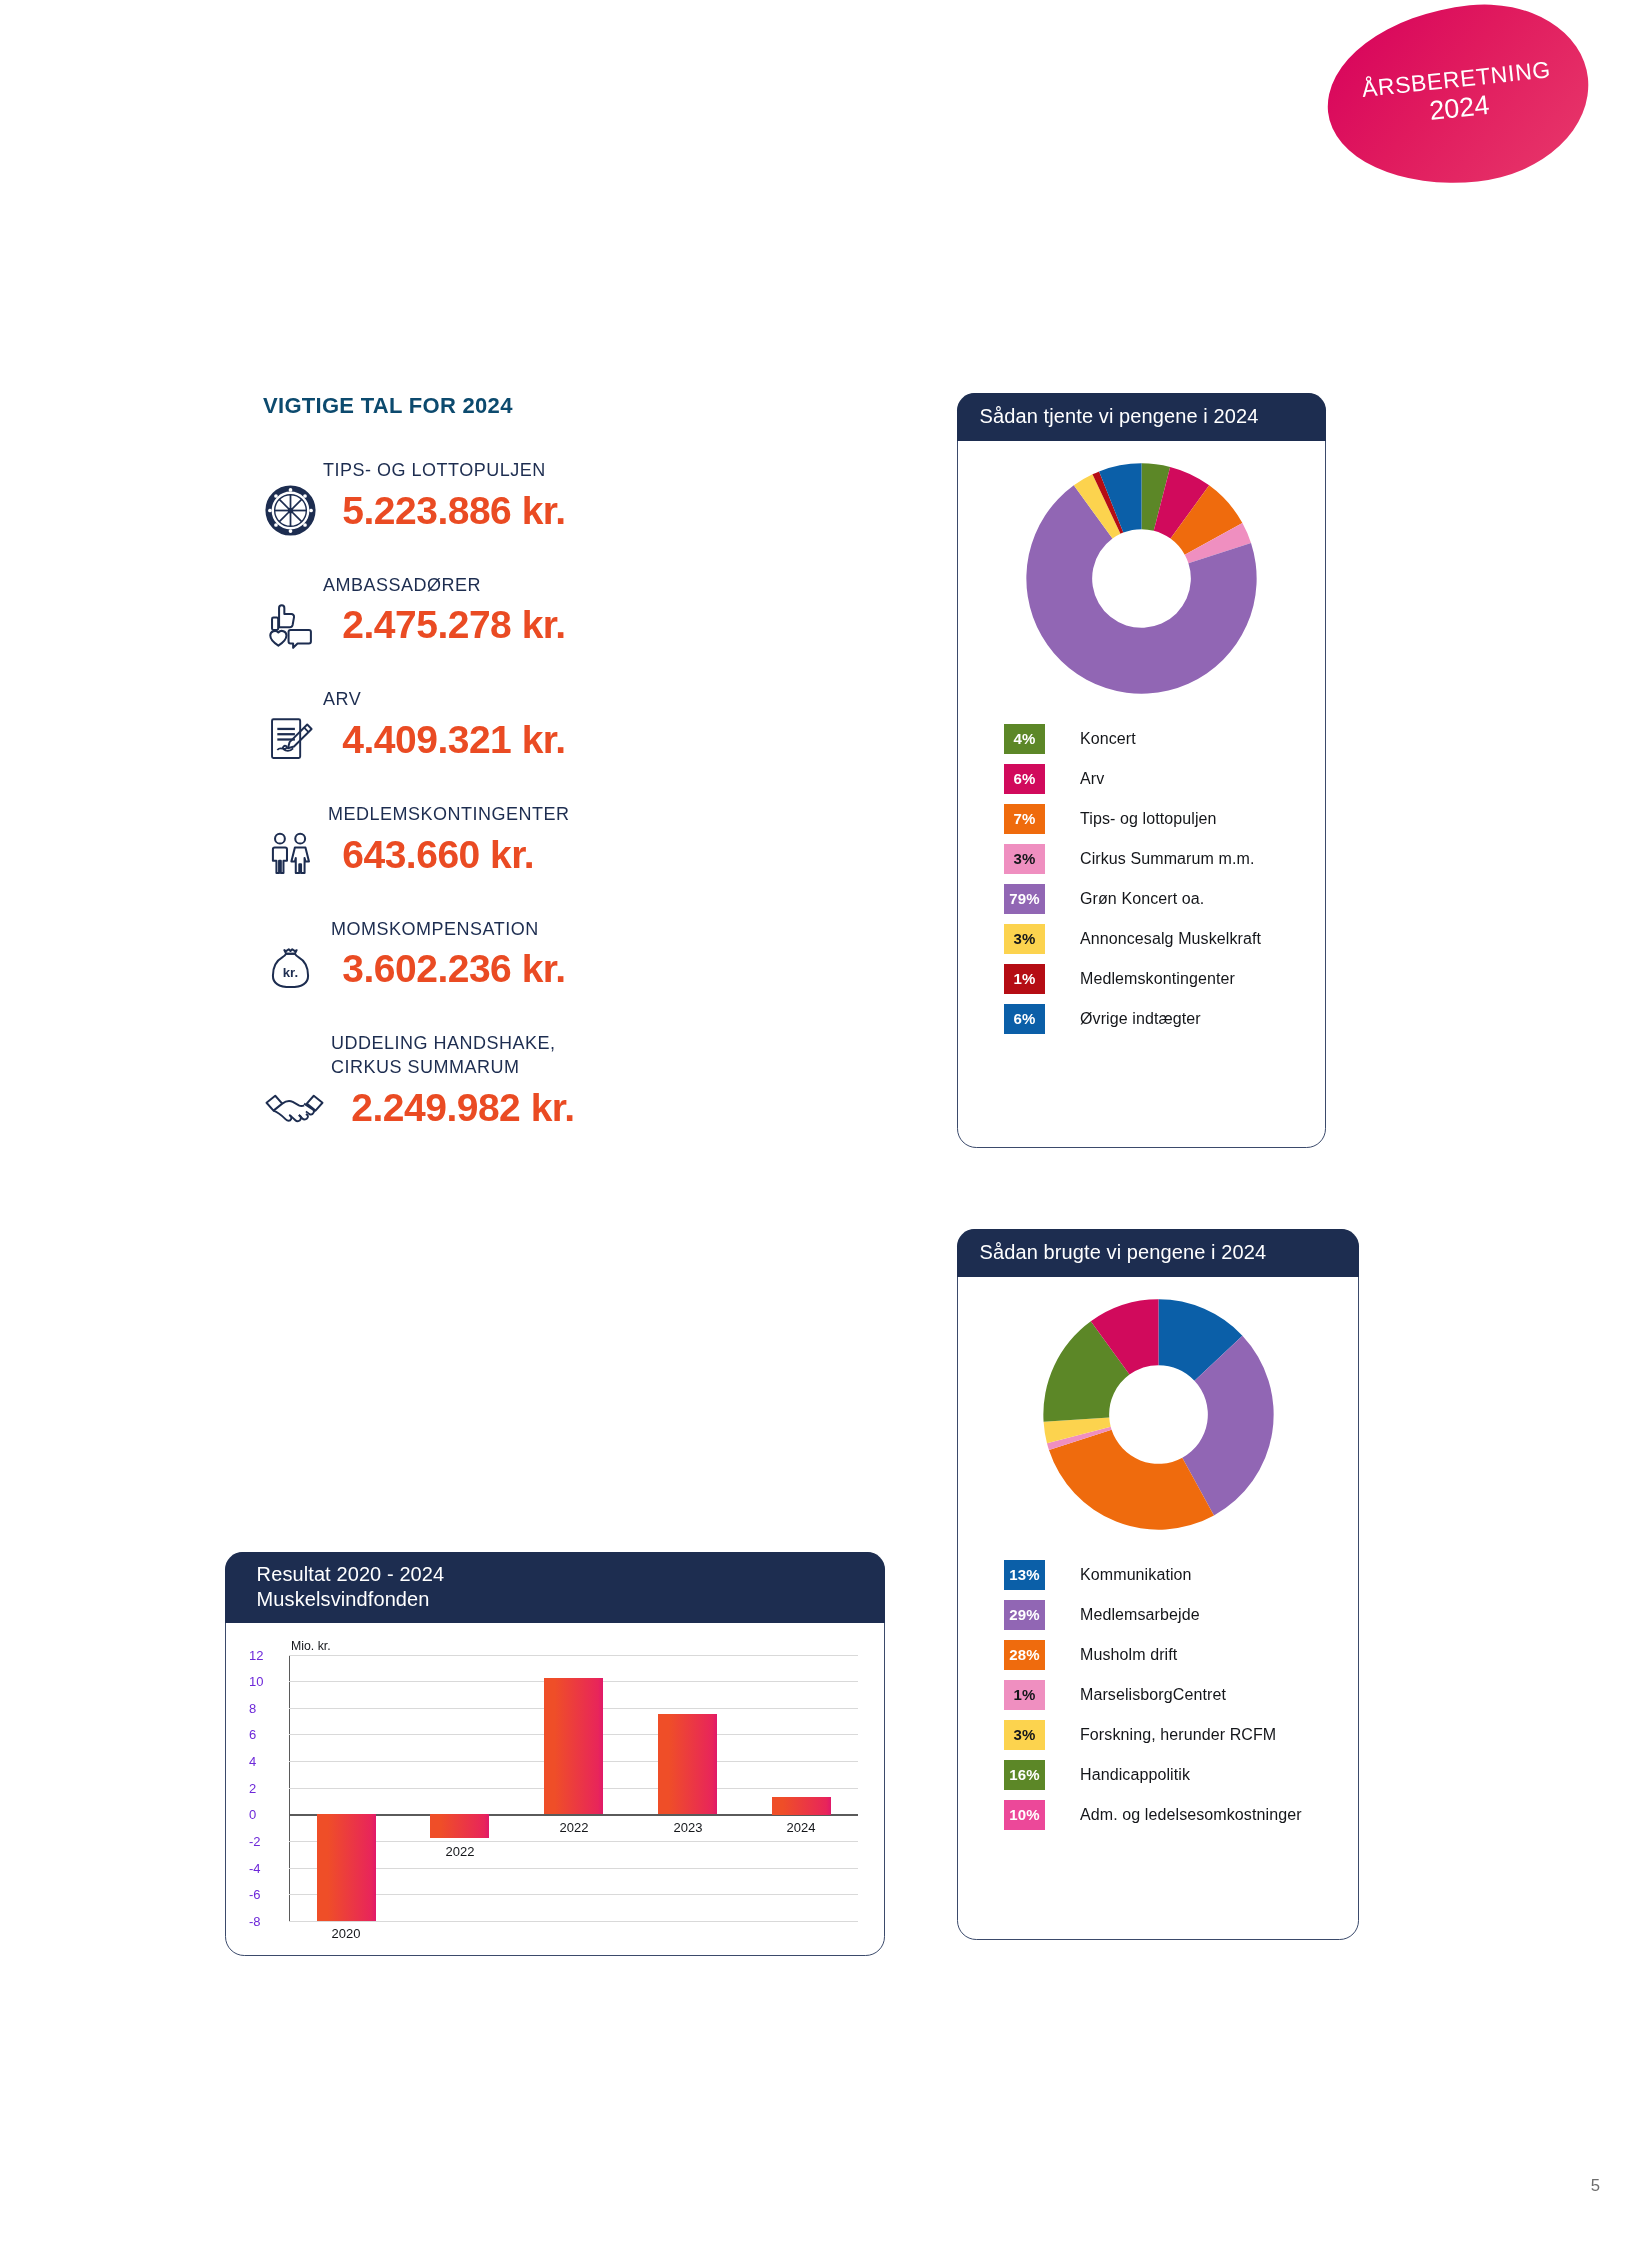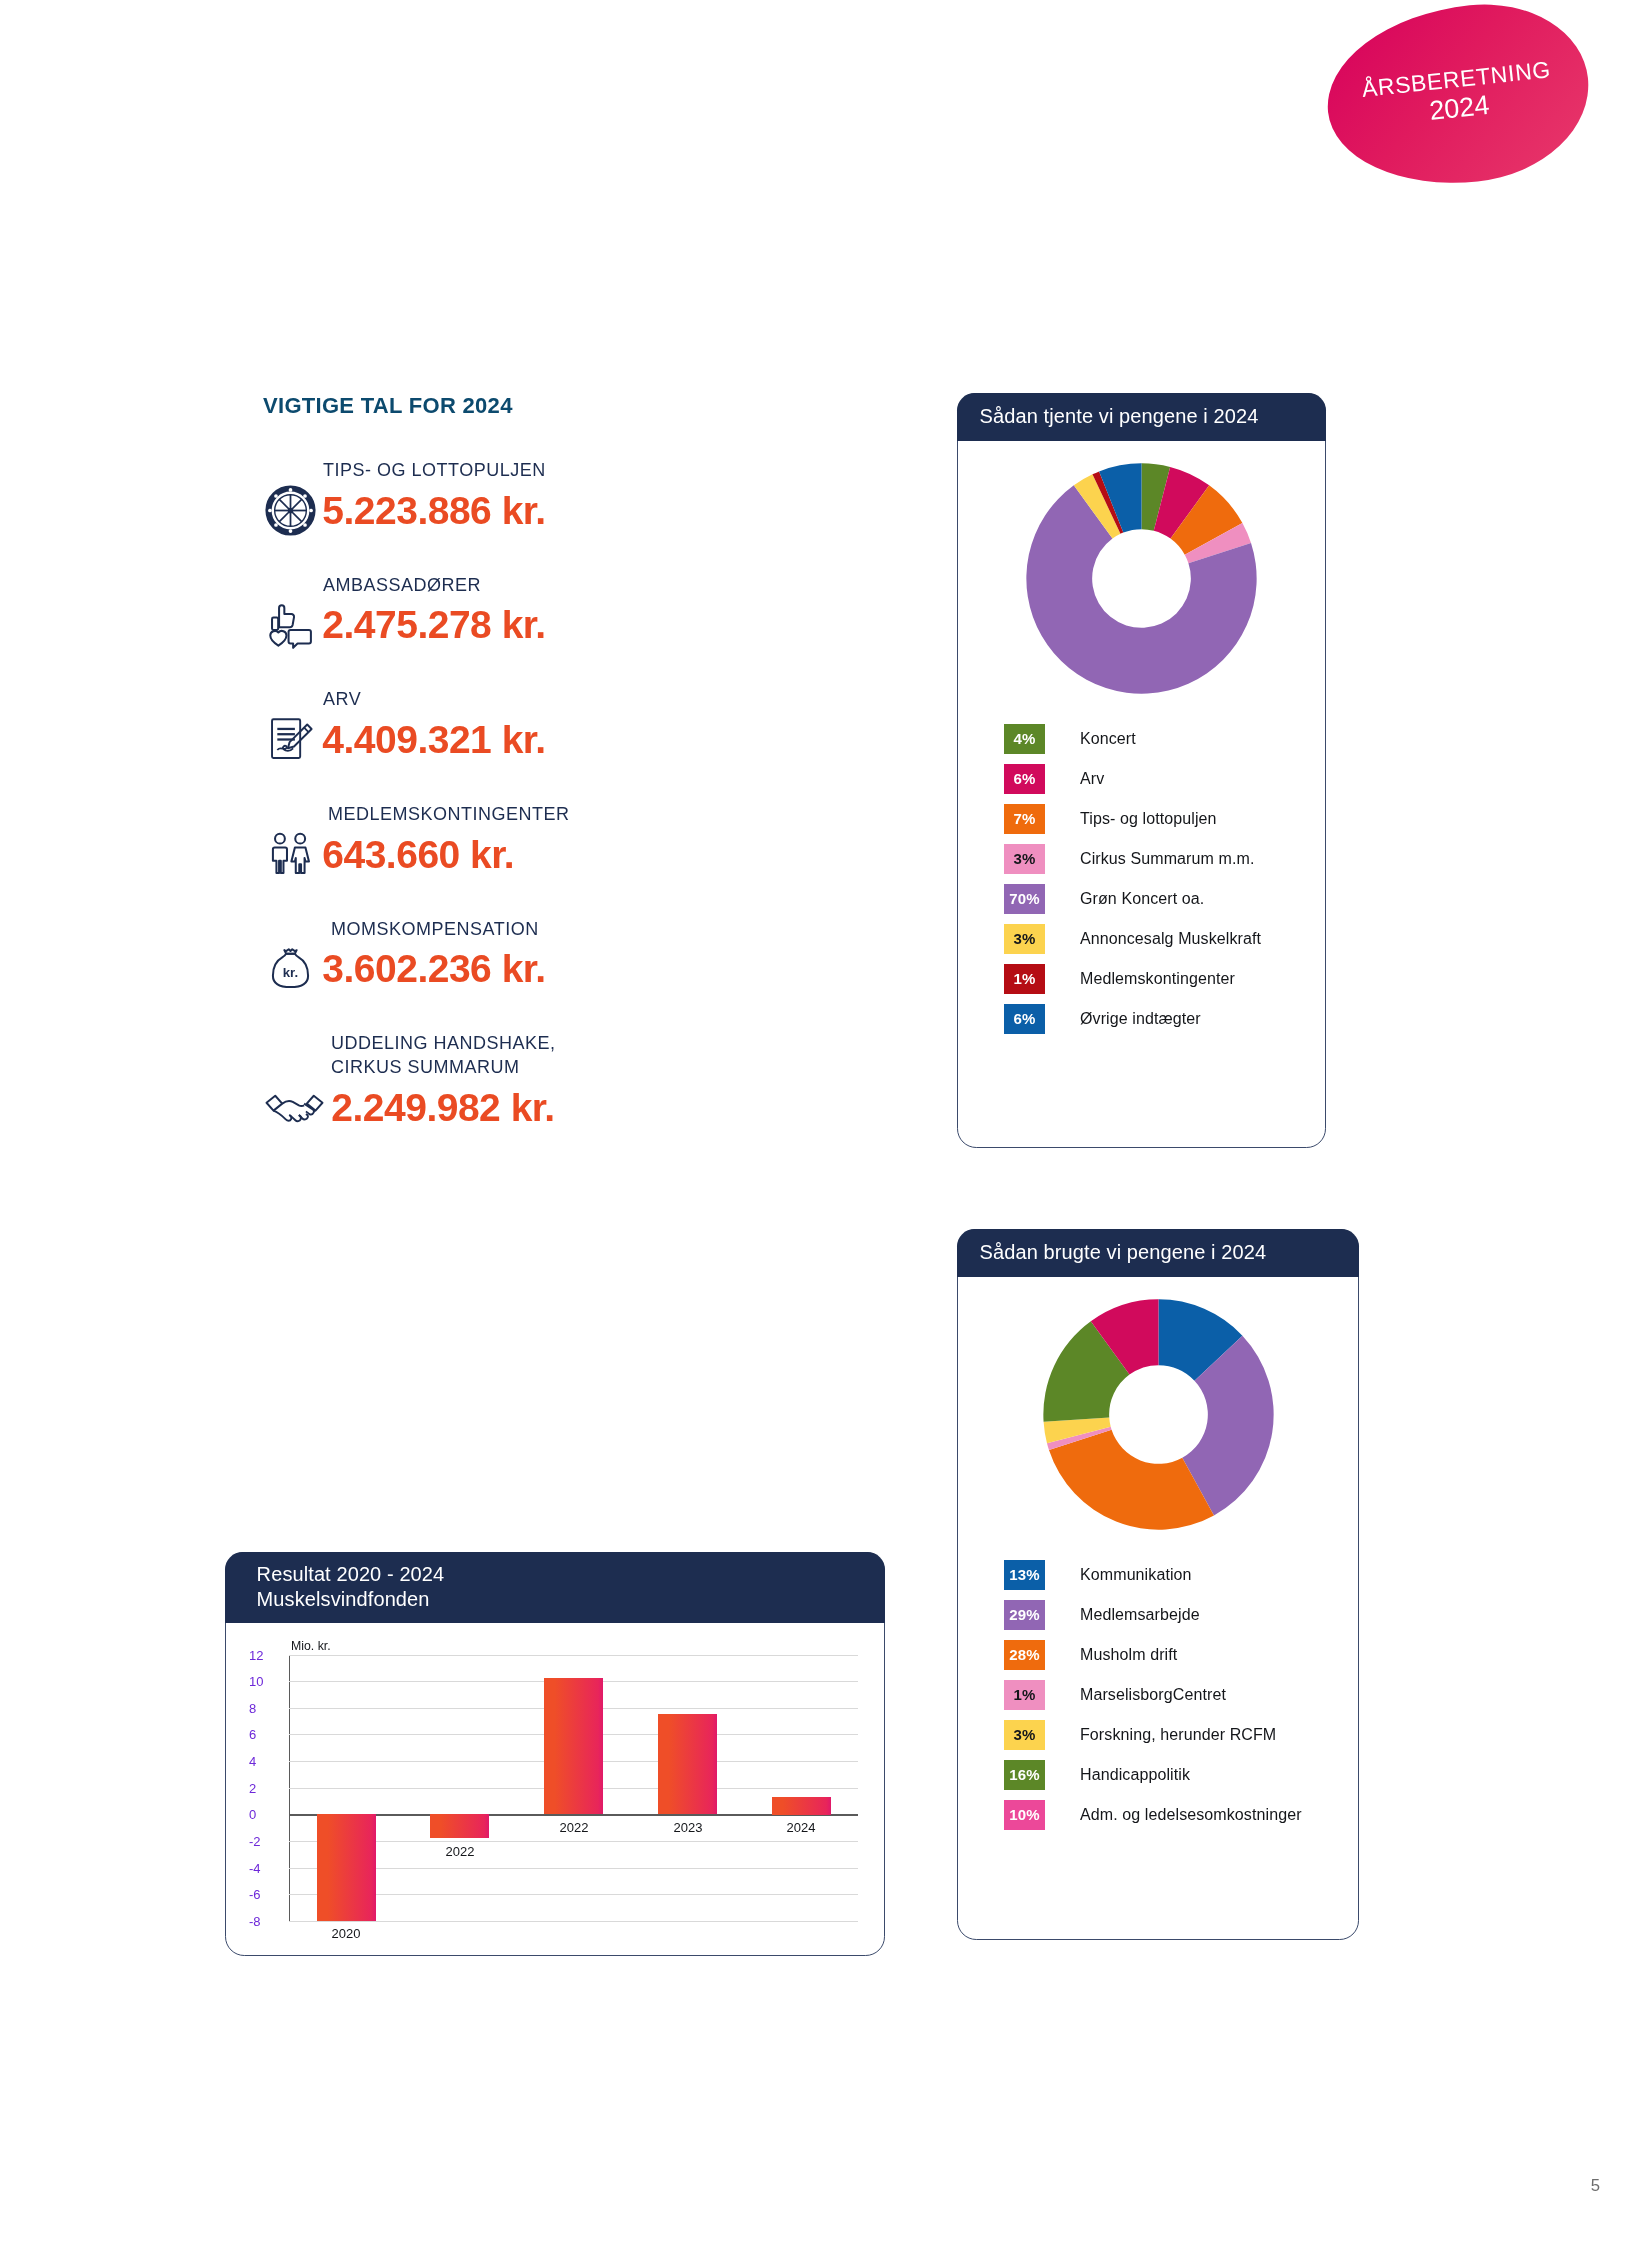--- a/index.html
+++ b/index.html
@@ -64,20 +64,21 @@
     color: #1d2d50;
     letter-spacing: 0.5px;
     font-weight: 400;
     margin-left: 60px;
     line-height: 1.32;
   }
   .stat-row {
     display: flex;
     align-items: center;
     margin-top: 0.9px;
+    gap: 20px;
   }
   .stat-icon {
     width: 54px;
     height: 54px;
     flex: 0 0 54px;
     display: flex;
     align-items: center;
     justify-content: center;
     margin-right: 5.3px;
   }
@@ -373,21 +374,21 @@
       </div>
       <div class="legend-row">
         <div class="legend-swatch" style="background: rgb(239, 107, 13); color: rgb(255, 255, 255);">7%</div>
         <div class="legend-text">Tips- og lottopuljen</div>
       </div>
       <div class="legend-row">
         <div class="legend-swatch" style="background: rgb(239, 143, 192); color: rgb(20, 22, 26);">3%</div>
         <div class="legend-text">Cirkus Summarum m.m.</div>
       </div>
       <div class="legend-row">
-        <div class="legend-swatch" style="background: rgb(145, 102, 180); color: rgb(255, 255, 255);">70%</div>
+        <div class="legend-swatch" style="background: rgb(145, 102, 180); color: rgb(255, 255, 255);">79%</div>
         <div class="legend-text">Grøn Koncert oa.</div>
       </div>
       <div class="legend-row">
         <div class="legend-swatch" style="background: rgb(252, 211, 78); color: rgb(20, 22, 26);">3%</div>
         <div class="legend-text">Annoncesalg Muskelkraft</div>
       </div>
       <div class="legend-row">
         <div class="legend-swatch" style="background: rgb(181, 13, 20); color: rgb(255, 255, 255);">1%</div>
         <div class="legend-text">Medlemskontingenter</div>
       </div>

